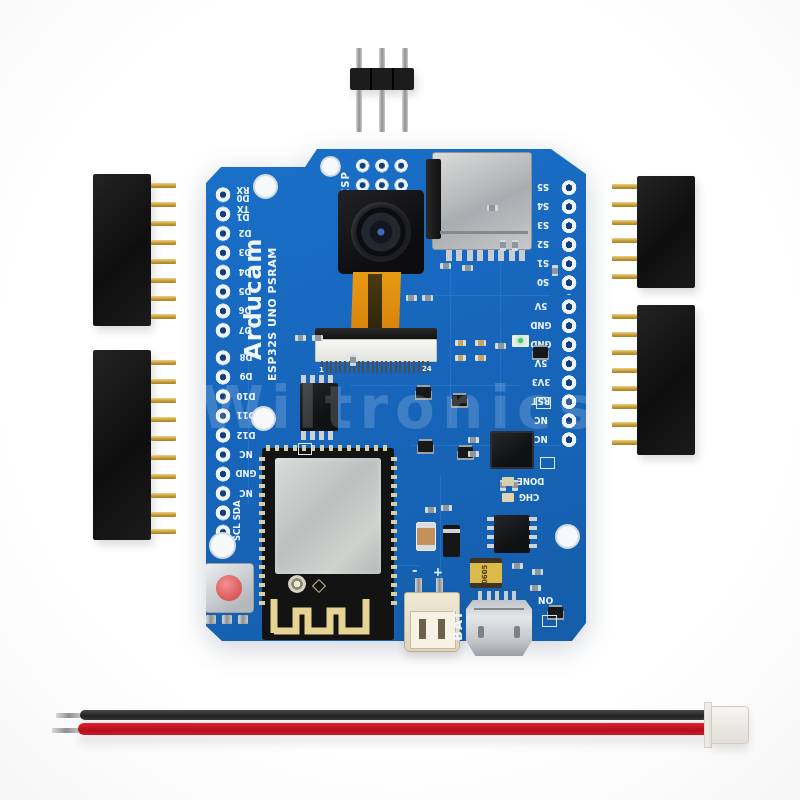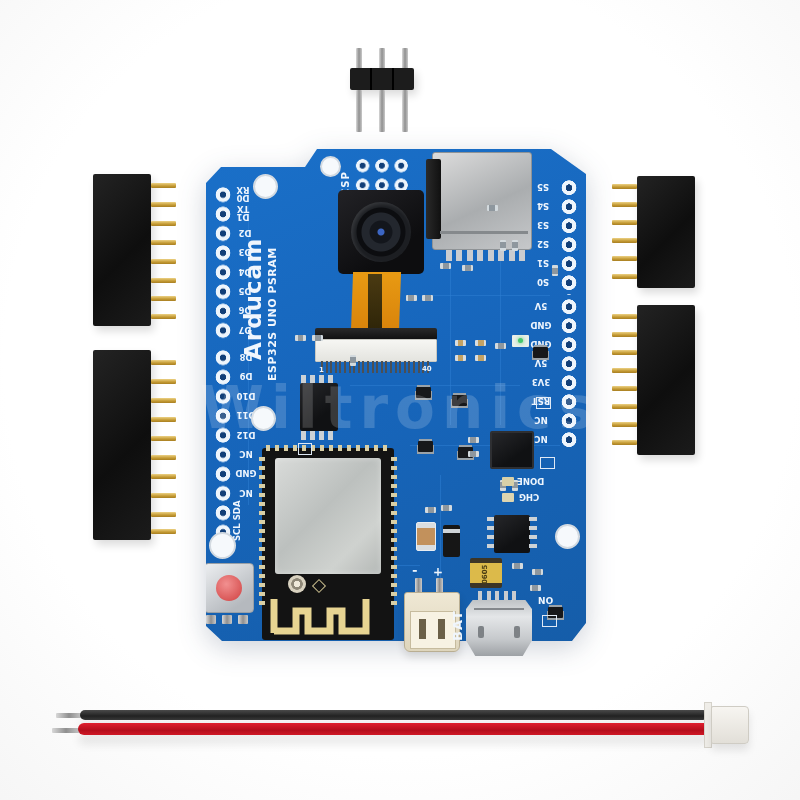--- a/index.html
+++ b/index.html
@@ -194,21 +194,21 @@
     <div class="abs" style="left:151px;top:57px;width:60px;height:60px;border-radius:50%;
       background:radial-gradient(circle at 50% 50%, #3c66c4 0 3px, #13161c 4px 11px, #23272e 12px 19px, #0c0d10 20px 24px, #1c1e22 25px 30px);
       box-shadow:inset 2px 2px 4px rgba(255,255,255,.12);"></div>
     <div class="abs" style="left:152px;top:127px;width:48px;height:60px;background:linear-gradient(180deg,#e89a13,#d8830b);transform:skewX(-2deg);"></div>
     <div class="abs" style="left:168px;top:129px;width:14px;height:56px;background:linear-gradient(180deg,#4a3a12,#2e2508);"></div>
 
     <div class="abs" style="left:115px;top:183px;width:122px;height:12px;background:linear-gradient(180deg,#2a2a2a,#0f0f0f);border-radius:2px;"></div>
     <div class="abs" style="left:115px;top:194px;width:122px;height:23px;background:linear-gradient(180deg,#f6f6f3,#e4e4df);border-radius:1px;border:1px solid #c9c9c2;box-sizing:border-box;"></div>
     <div class="leads-h" style="left:121px;top:216px;width:110px;height:12px;background-image:repeating-linear-gradient(90deg,#4b4f54 0 2px,rgba(0,0,0,0) 2px 4.6px);"></div>
     <div class="abs" style="left:119px;top:221px;font-size:7px;font-weight:bold;color:#eaf2fb;">1</div>
-    <div class="abs" style="left:222px;top:220px;font-size:7px;font-weight:bold;color:#eaf2fb;">40</div>
+    <div class="abs" style="left:222px;top:220px;font-size:7px;font-weight:bold;color:#eaf2fb;">24</div>
 
     <div class="abs" style="left:62px;top:303px;width:132px;height:192px;background:#131313;border-radius:3px;"></div>
     <div class="pads-h" style="left:66px;top:300px;width:124px;"></div>
     <div class="pads-v" style="left:59px;top:312px;height:150px;"></div>
     <div class="pads-v" style="left:191px;top:312px;height:150px;"></div>
     <div class="abs" style="left:75px;top:313px;width:106px;height:116px;border-radius:3px;
       background:linear-gradient(135deg,#d9dbd9 0%,#bcc0be 45%,#cfd2cf 75%,#b4b8b6 100%);box-shadow:inset 0 0 6px rgba(255,255,255,.35);"></div>
     <div class="abs" style="left:88px;top:430px;width:18px;height:18px;border-radius:50%;
       background:radial-gradient(circle,#efe9da 0 3px,#8f8878 3.5px 5.5px,#d9d2c0 6px 9px);"></div>
     <div class="abs" style="left:114px;top:436px;width:8px;height:8px;border:1px solid #cabe8e;transform:rotate(45deg);"></div>

